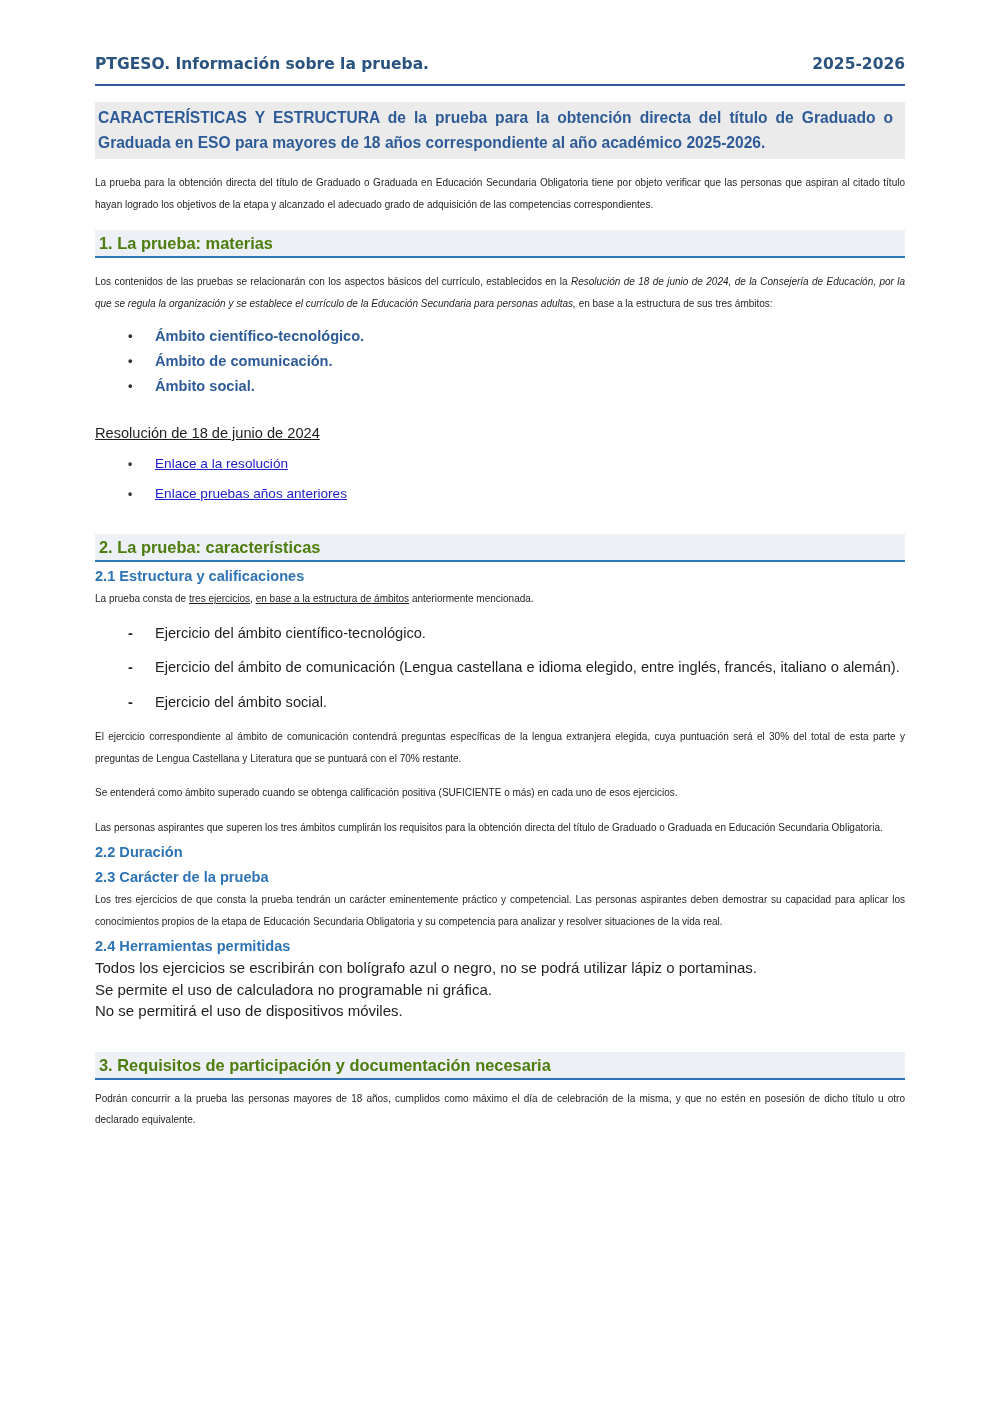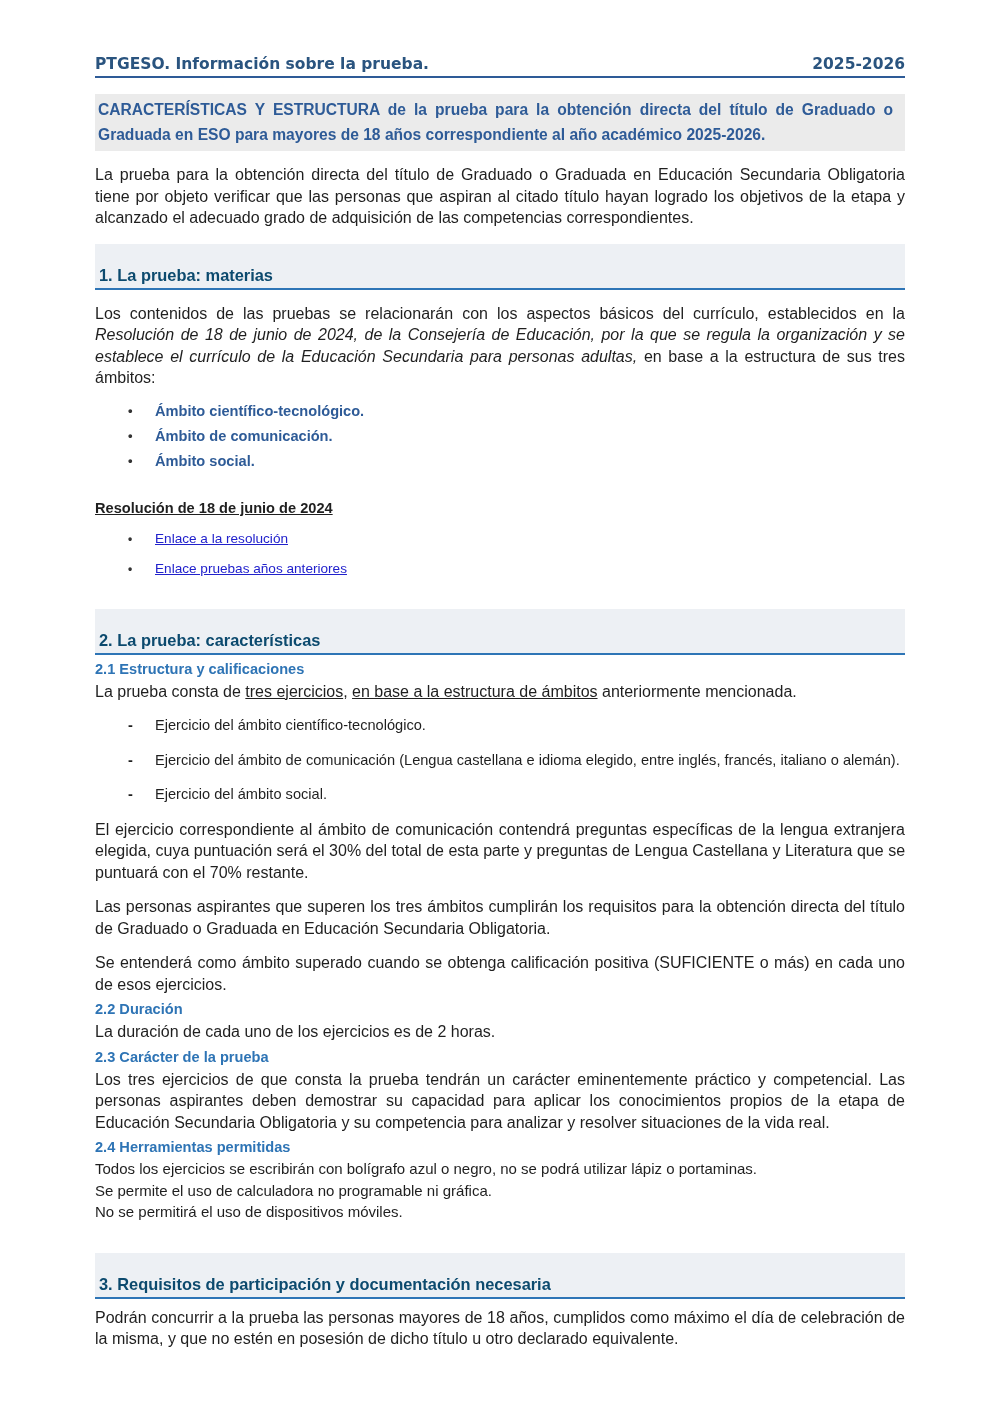--- a/index.html
+++ b/index.html
@@ -18,21 +18,21 @@
     display: flex;
     flex-direction: column;
   }
 
   
   .doc-header {
     display: flex;
     justify-content: space-between;
     align-items: baseline;
     border-bottom: 2px solid #2e5b97;
-    padding-bottom: 3px;
+    padding-bottom: 11px;
     font-family: "DejaVu Sans", sans-serif;
     font-weight: bold;
     font-size: 15.5px;
     color: #2a547f;
   }
 
   
   .title-block {
     margin-top: 16px;
     background: #ebebeb;
@@ -40,38 +40,38 @@
     font-weight: bold;
     font-size: 15.6px;
     line-height: 25px;
     padding: 3px 12px 4px 3px;
     text-align: justify;
   }
 
   
   .para {
     margin-top: 13px;
-    font-size: 16px;
+    font-size: 10px;
     line-height: 21.5px;
     text-align: justify;
   }
   .b { font-weight: normal; }
   .i { font-style: italic; }
   .u { text-decoration: underline; }
 
   
   .section-bar {
     margin-top: 15px;
     background: #edf0f4;
     border-bottom: 2px solid #2e75b6;
-    color: #0c4a6e;
+    color: #4d7c0f;
     font-weight: bold;
     font-size: 16.4px;
     line-height: 26px;
-    padding: 18px 4px 0 4px;
+    padding: 0 4px 0 4px;
   }
   .section-bar.spaced { margin-top: 30px; }
 
   
   .subheading {
     margin-top: 4px;
     color: #2e74b5;
     font-weight: bold;
     font-size: 14.6px;
     line-height: 21px;
@@ -114,21 +114,20 @@
     color: #1f1f1f;
   }
 
   
   .link-heading {
     margin-top: 26px;
     font-size: 14.6px;
     line-height: 21px;
     text-decoration: underline;
     color: #1f1f1f;
-    font-weight: bold;
   }
   .link-row {
     position: relative;
     padding-left: 60px;
     margin-top: 10px;
     font-size: 13.6px;
     line-height: 20px;
   }
   .link-row .marker {
     position: absolute;
@@ -199,25 +198,24 @@
   <div class="dash-item">
     <span class="marker">-</span>
     <span><span class="b">Ejercicio del ámbito de comunicación</span><span> (Lengua castellana e idioma elegido, entre inglés, francés, italiano o alemán).</span></span>
   </div>
   <div class="dash-item">
     <span class="marker">-</span>
     <span><span class="b">Ejercicio del ámbito social</span><span>.</span></span>
   </div>
 
   <p class="para"><span>El </span><span class="b">ejercicio correspondiente al ámbito de comunicación</span><span> contendrá preguntas específicas de la </span><span class="b">lengua extranjera</span><span> elegida, cuya puntuación será el </span><span class="b">30%</span><span> del total de esta parte y preguntas de </span><span class="b">Lengua Castellana y Literatura</span><span> que se puntuará con el </span><span class="b">70%</span><span> restante.</span></p>
+  <p class="para"><span>Se entenderá como </span><span class="b">ámbito superado</span><span> cuando se </span><span class="b">obtenga calificación positiva (SUFICIENTE o más) en cada uno de esos ejercicios.</span></p>
   <p class="para"><span>Las personas aspirantes que </span><span class="b">superen los tres ámbitos cumplirán los requisitos</span><span> para la obtención directa del título de Graduado o Graduada en Educación Secundaria Obligatoria.</span></p>
-  <p class="para"><span>Se entenderá como </span><span class="b">ámbito superado</span><span> cuando se </span><span class="b">obtenga calificación positiva (SUFICIENTE o más) en cada uno de esos ejercicios.</span></p>
 
   <div class="subheading">2.2 Duración</div>
-  <p class="para tight"><span>La duración de cada uno de los ejercicios es de </span><span class="b">2 horas.</span></p>
 
   <div class="subheading">2.3 Carácter de la prueba</div>
   <p class="para tight"><span>Los tres ejercicios de que consta la prueba tendrán un </span><span class="b">carácter eminentemente práctico y competencial.</span><span> Las personas aspirantes deben demostrar su </span><span class="b">capacidad</span><span> para aplicar los conocimientos propios de la etapa de Educación Secundaria Obligatoria y su </span><span class="b">competencia</span><span> para analizar y resolver situaciones de la vida real.</span></p>
 
   <div class="subheading">2.4 Herramientas permitidas</div>
   <div class="line"><span>Todos los ejercicios se escribirán con </span><span class="b">bolígrafo azul o negro</span><span>, no se podrá utilizar lápiz o portaminas.</span></div>
   <div class="line"><span>Se permite el uso de </span><span class="b">calculadora</span><span> no programable ni gráfica.</span></div>
   <div class="line"><span class="b">No</span><span> se permitirá el uso de </span><span class="b">dispositivos móviles</span><span>.</span></div>
 
   <div class="section-bar spaced">3. Requisitos de participación y documentación necesaria</div>

